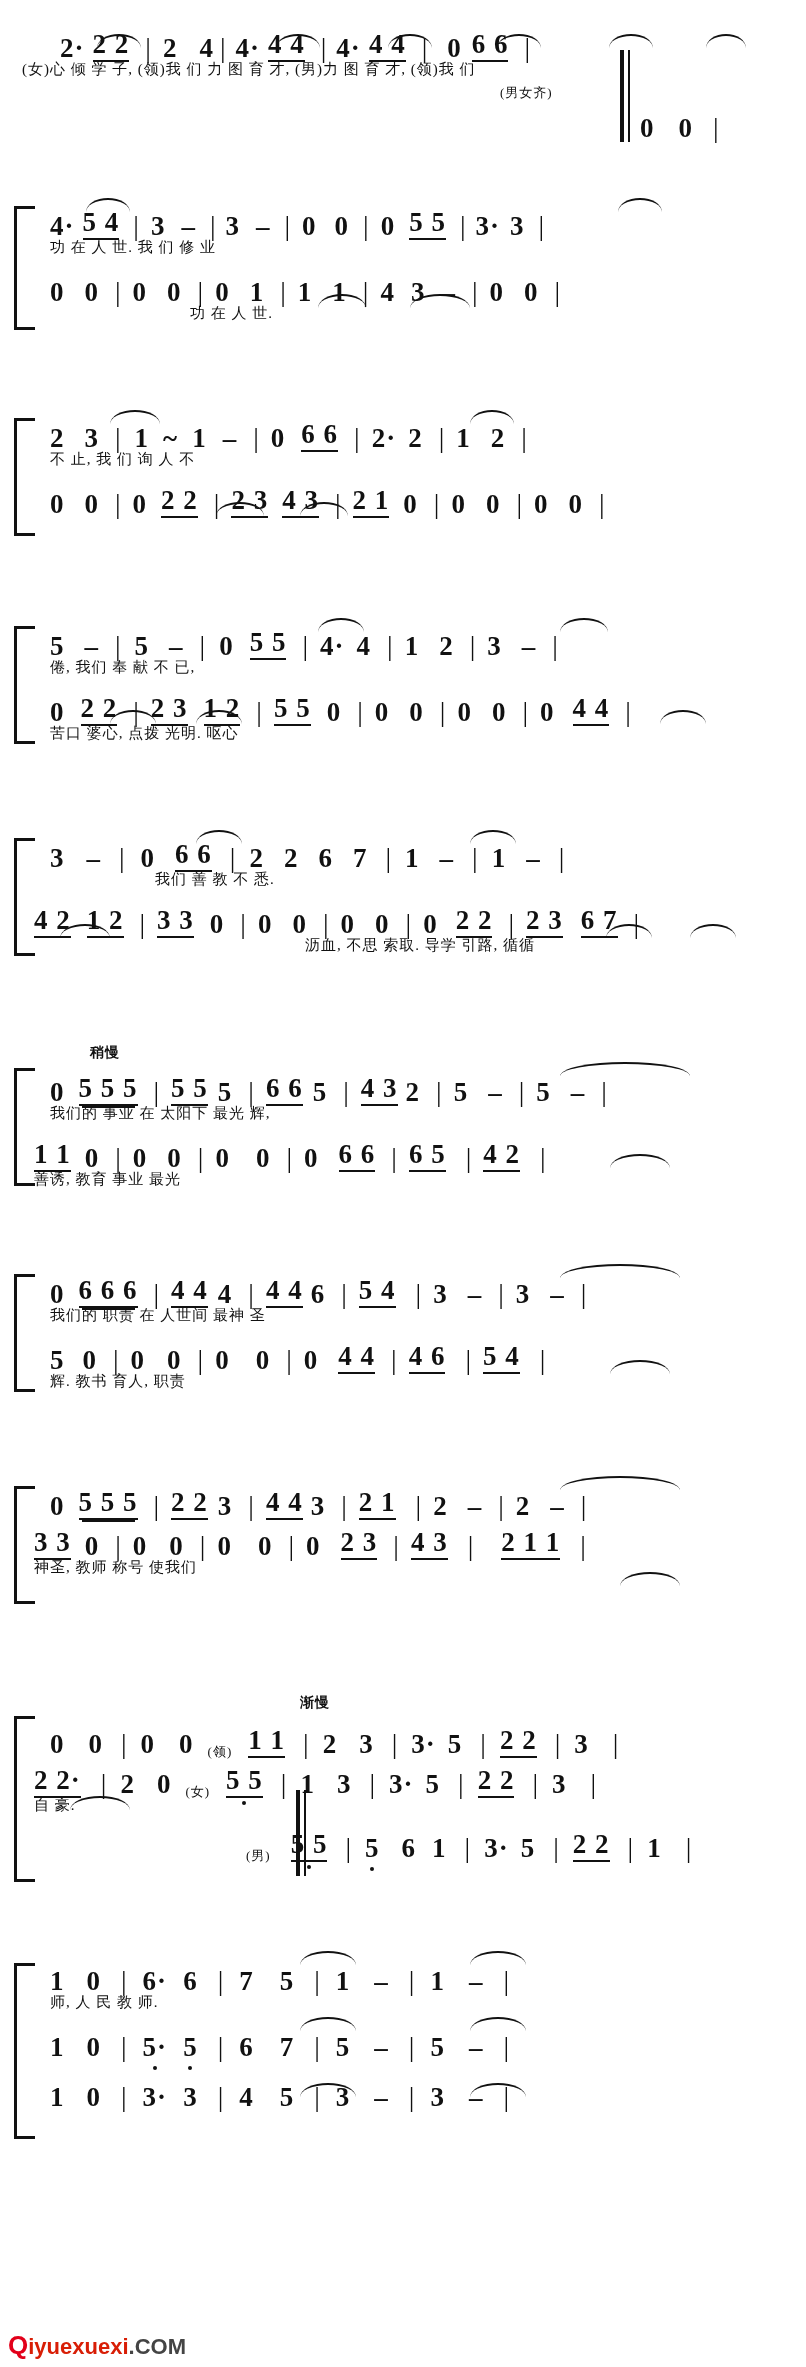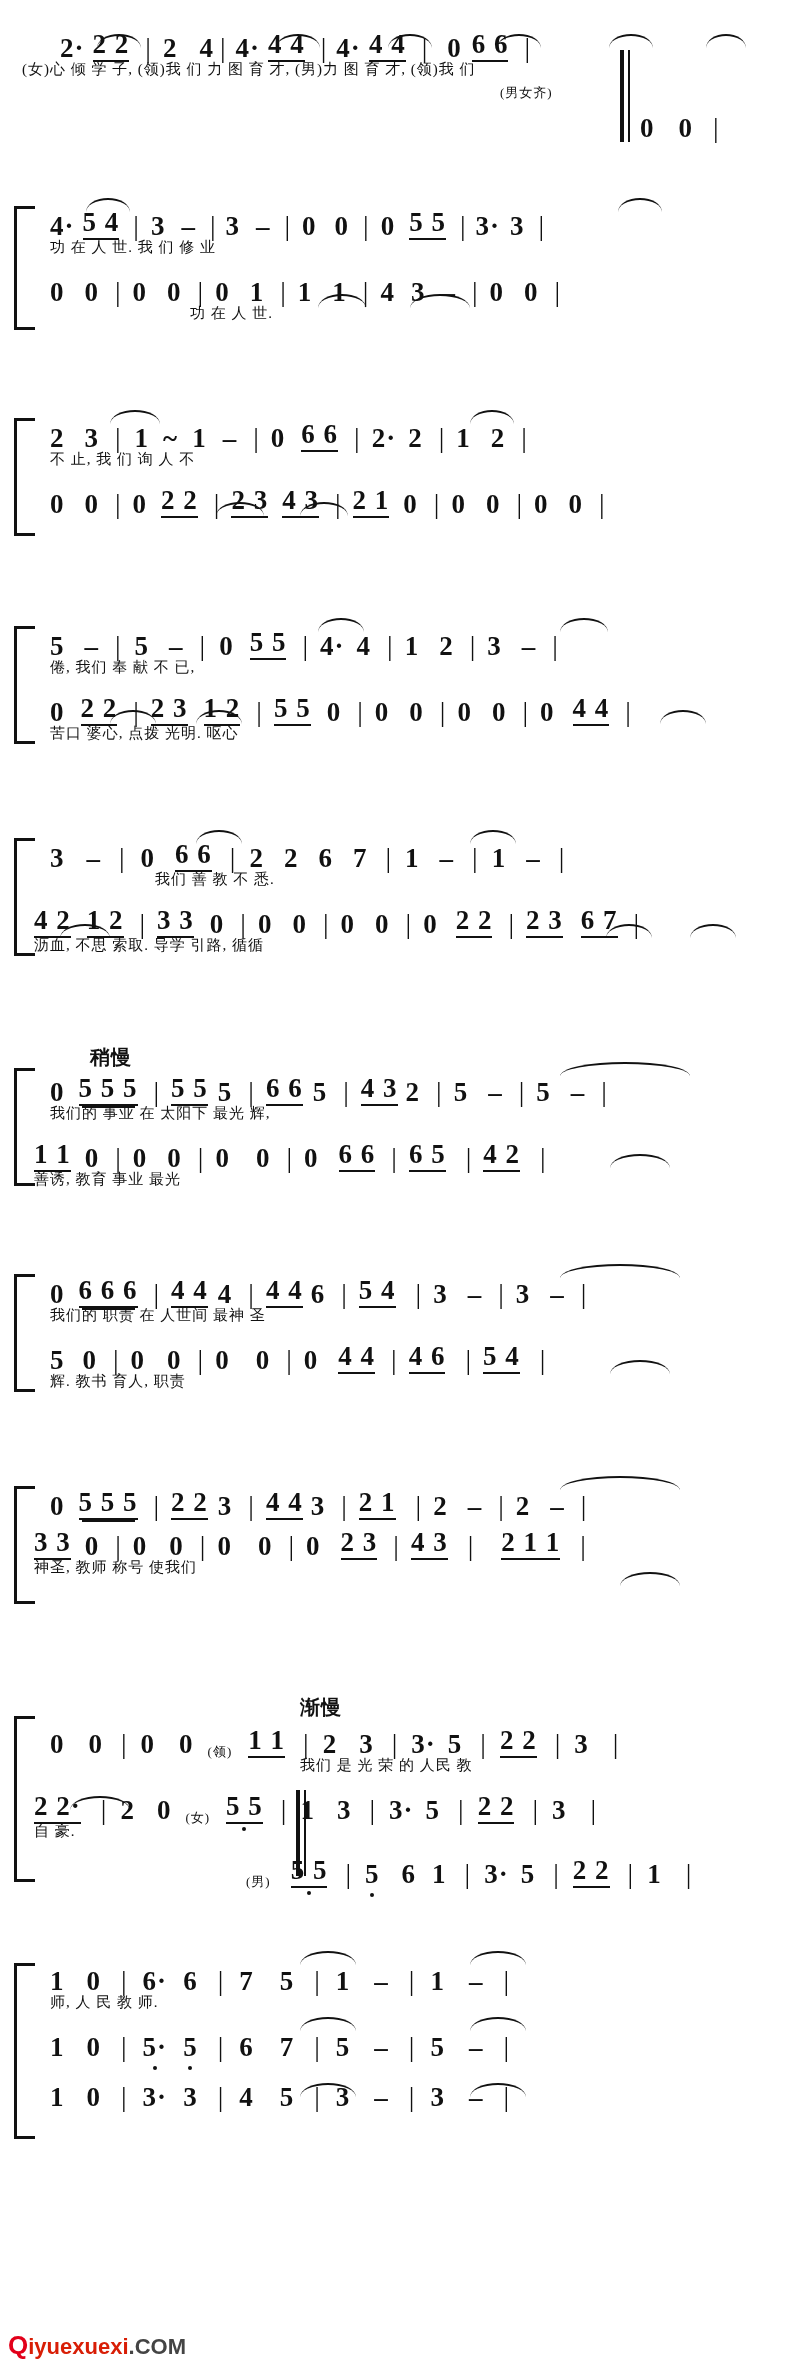--- a/index.html
+++ b/index.html
@@ -57,21 +57,21 @@
     font-family:"Liberation Serif", serif;
     font-size:15px;
     line-height:1;
     letter-spacing:1px;
     white-space:nowrap;
   }
   .tiny{
     font-size:13px;
   }
   .tempo{
-    font-size:20px;
+    font-size:14px;
     font-weight:bold;
     letter-spacing:1px;
   }
 
   
   .u1{border-bottom:2px solid #111; padding-bottom:2px;}
   .u2{border-bottom:2px solid #111; padding-bottom:2px; box-shadow:0 5px 0 -3px #111;}
   .dotdn::after{
     content:"";
     position:absolute;
@@ -389,21 +389,21 @@
       <span class="cell num" style="margin-left:20px;">0</span>
       <span class="bar" style="margin-left:10px;">|</span>
       <span class="cell num" style="margin-left:6px;">0</span>
       <span class="cell num u1" style="margin-left:18px;">2&nbsp;2</span>
       <span class="bar" style="margin-left:10px;">|</span>
       <span class="cell num u1" style="margin-left:6px;">2&nbsp;3</span>
       <span class="cell num u1" style="margin-left:18px;">6&nbsp;7</span>
       <span class="bar" style="margin-left:10px;">|</span>
     </div>
 
-    <div class="lyric-row" style="padding-left:34px;height:24px;">
+    <div class="lyric-row" style="padding-left:34px;height:24px;justify-content:center;">
       <span class="lyr">沥血, 不思 索取.                     导学 引路, 循循</span>
     </div>
   </div>
 
   <div class="system-block" style="position:absolute;left:0;top:1048px;width:806px;height:150px;">
     <div class="tempo" style="position:absolute;left:90px;top:-4px;">稍慢</div>
     <div class="brace" style="top:20px;height:112px;"></div>
     <div class="slur" style="left:560px;top:14px;width:130px;"></div>
     <div class="slur" style="left:610px;top:106px;width:60px;"></div>
 
@@ -579,23 +579,20 @@
       <span class="bar" style="margin-left:12px;">|</span>
       <span class="cell num" style="margin-left:8px;">3·</span>
       <span class="cell num" style="margin-left:12px;">5</span>
       <span class="bar" style="margin-left:12px;">|</span>
       <span class="cell num u1" style="margin-left:8px;">2&nbsp;2</span>
       <span class="bar" style="margin-left:12px;">|</span>
       <span class="cell num" style="margin-left:8px;">3</span>
       <span class="bar" style="margin-left:18px;">|</span>
     </div>
 
-    <div class="lyric-row" style="padding-left:300px;height:26px;">
-      <span class="lyr">我们 是 光 荣 的 人民 教</span>
-    </div>
 
     <div class="staff-row" style="padding-left:34px;height:40px;">
       <span class="cell num u1">2&nbsp;2·</span>
       <span class="bar" style="margin-left:14px;">|</span>
       <span class="cell num" style="margin-left:8px;">2</span>
       <span class="cell num" style="margin-left:22px;">0</span>
       <span class="cell lyr tiny" style="margin-left:14px;">(女)</span>
       <span class="cell num u1 dotdn" style="margin-left:16px;">5&nbsp;5</span>
       <span class="bar" style="margin-left:12px;">|</span>
       <span class="cell num" style="margin-left:8px;">1</span>

